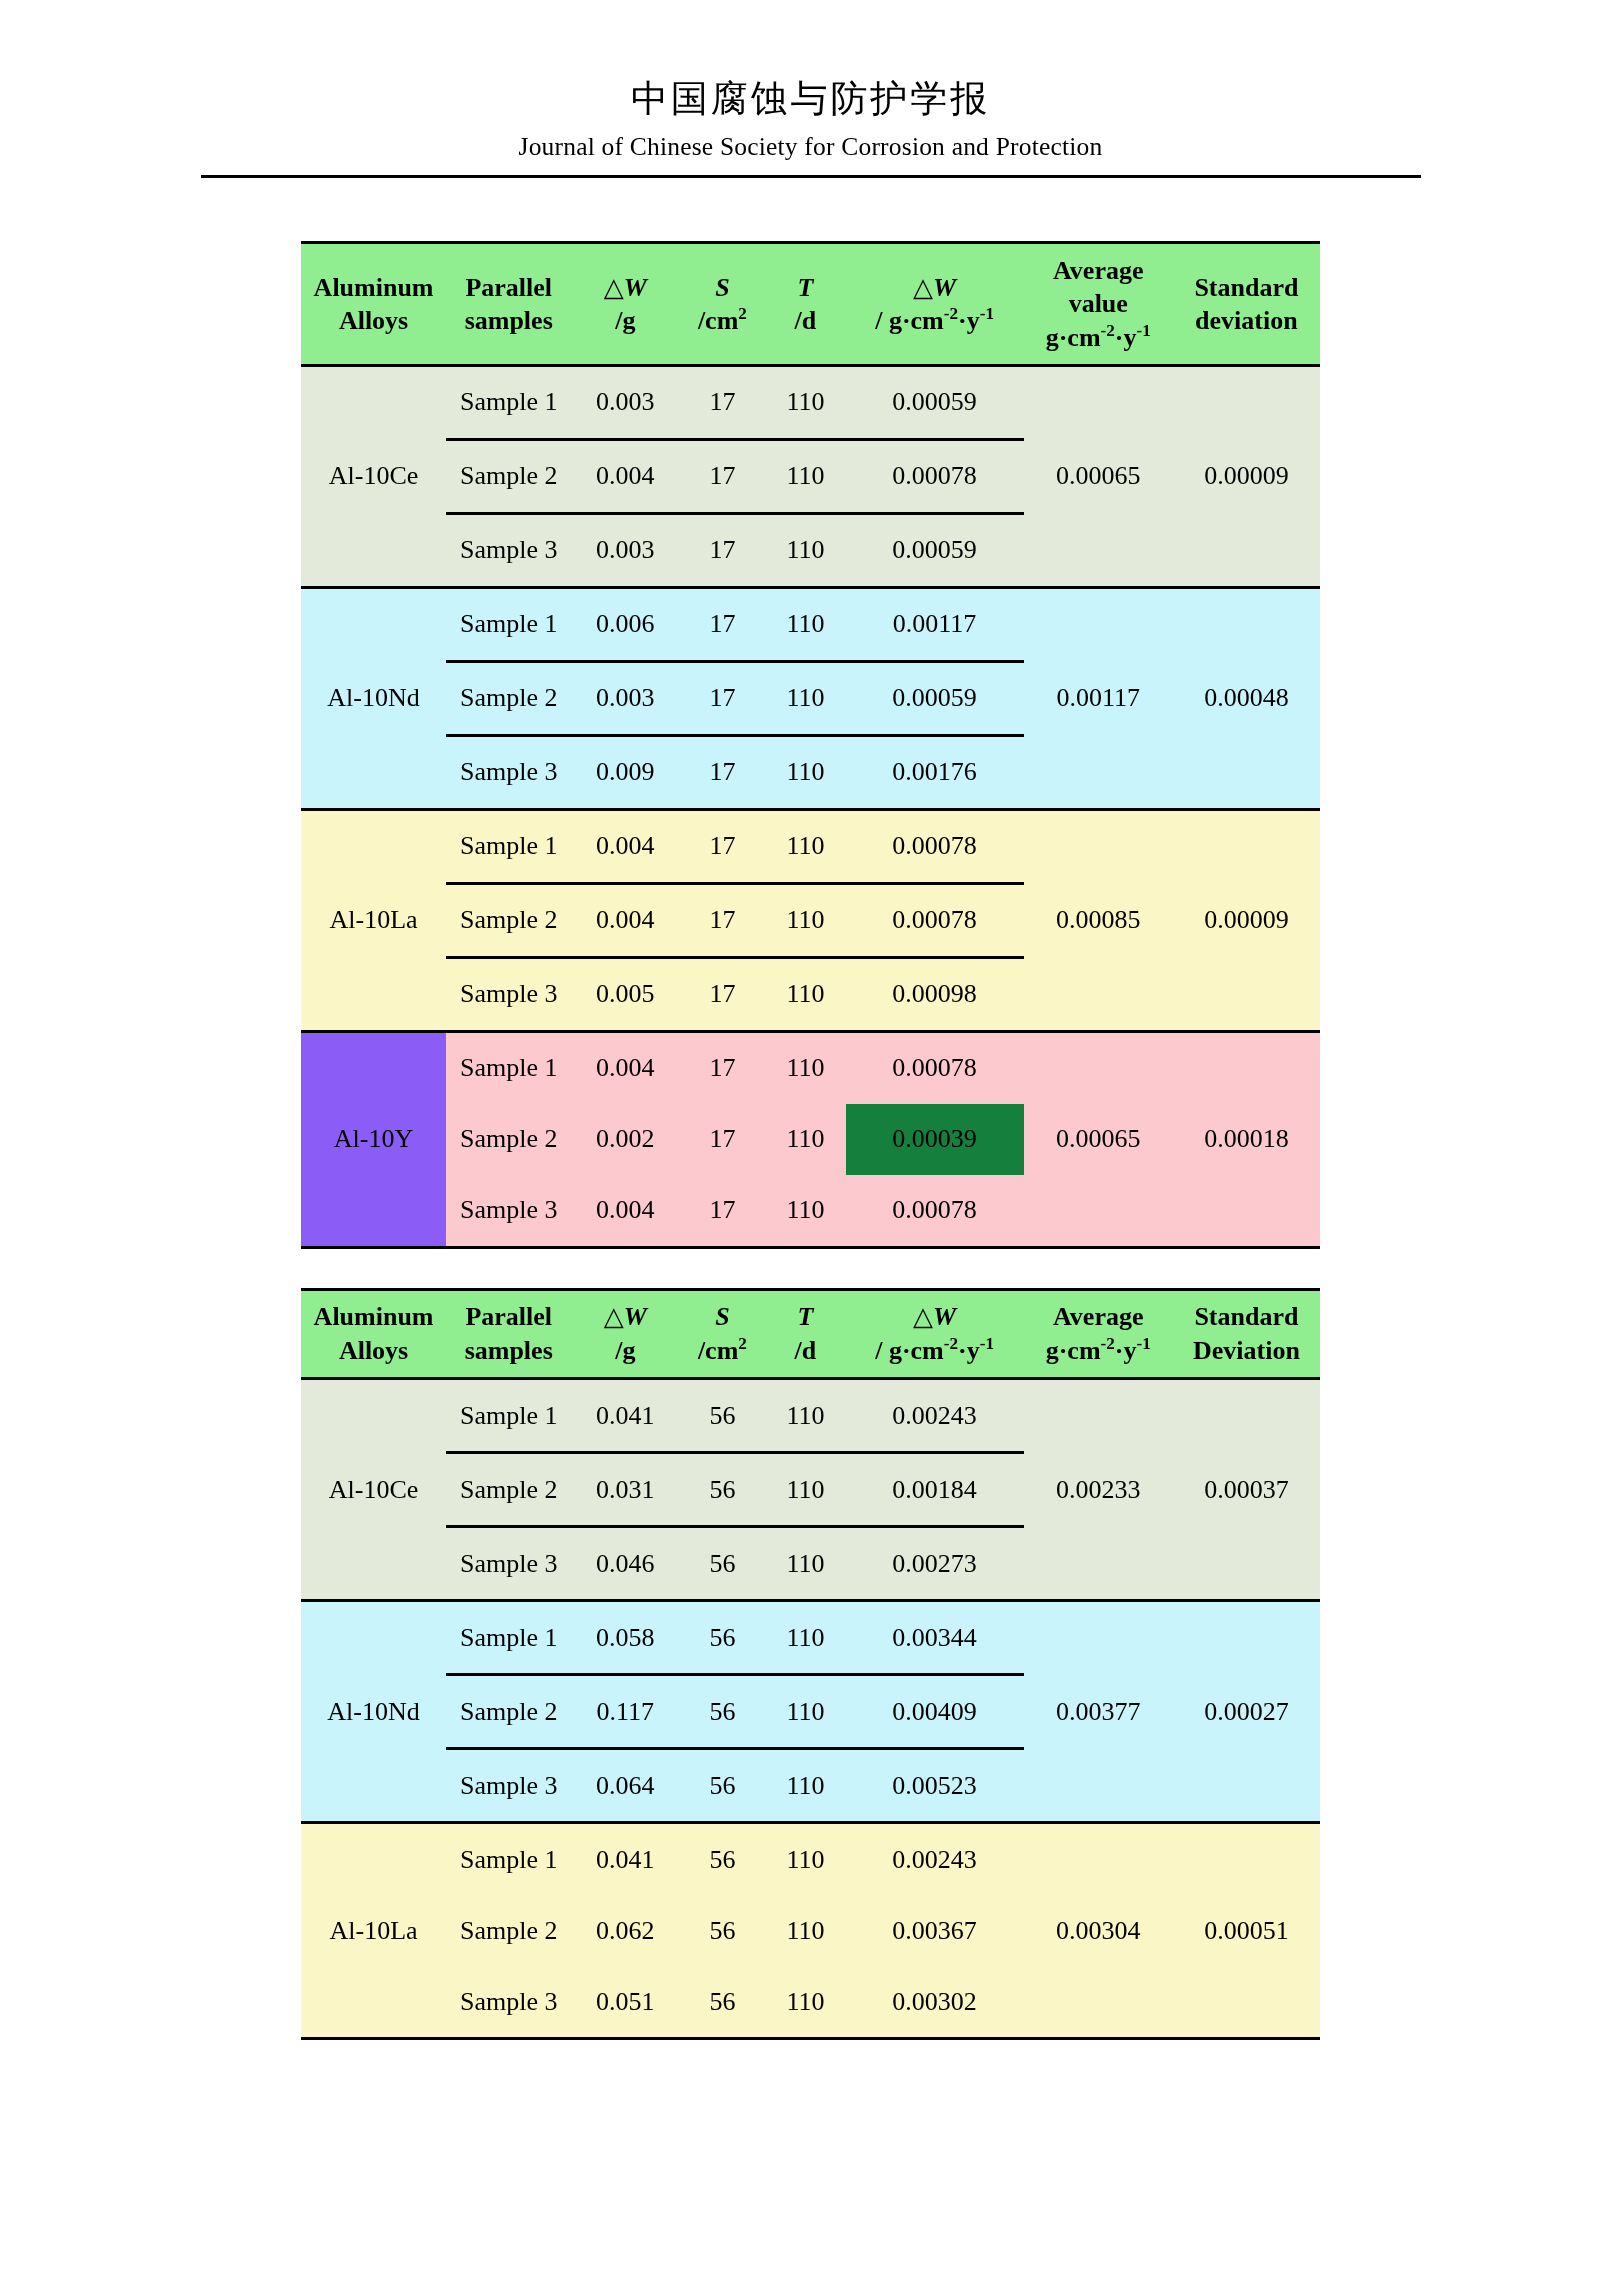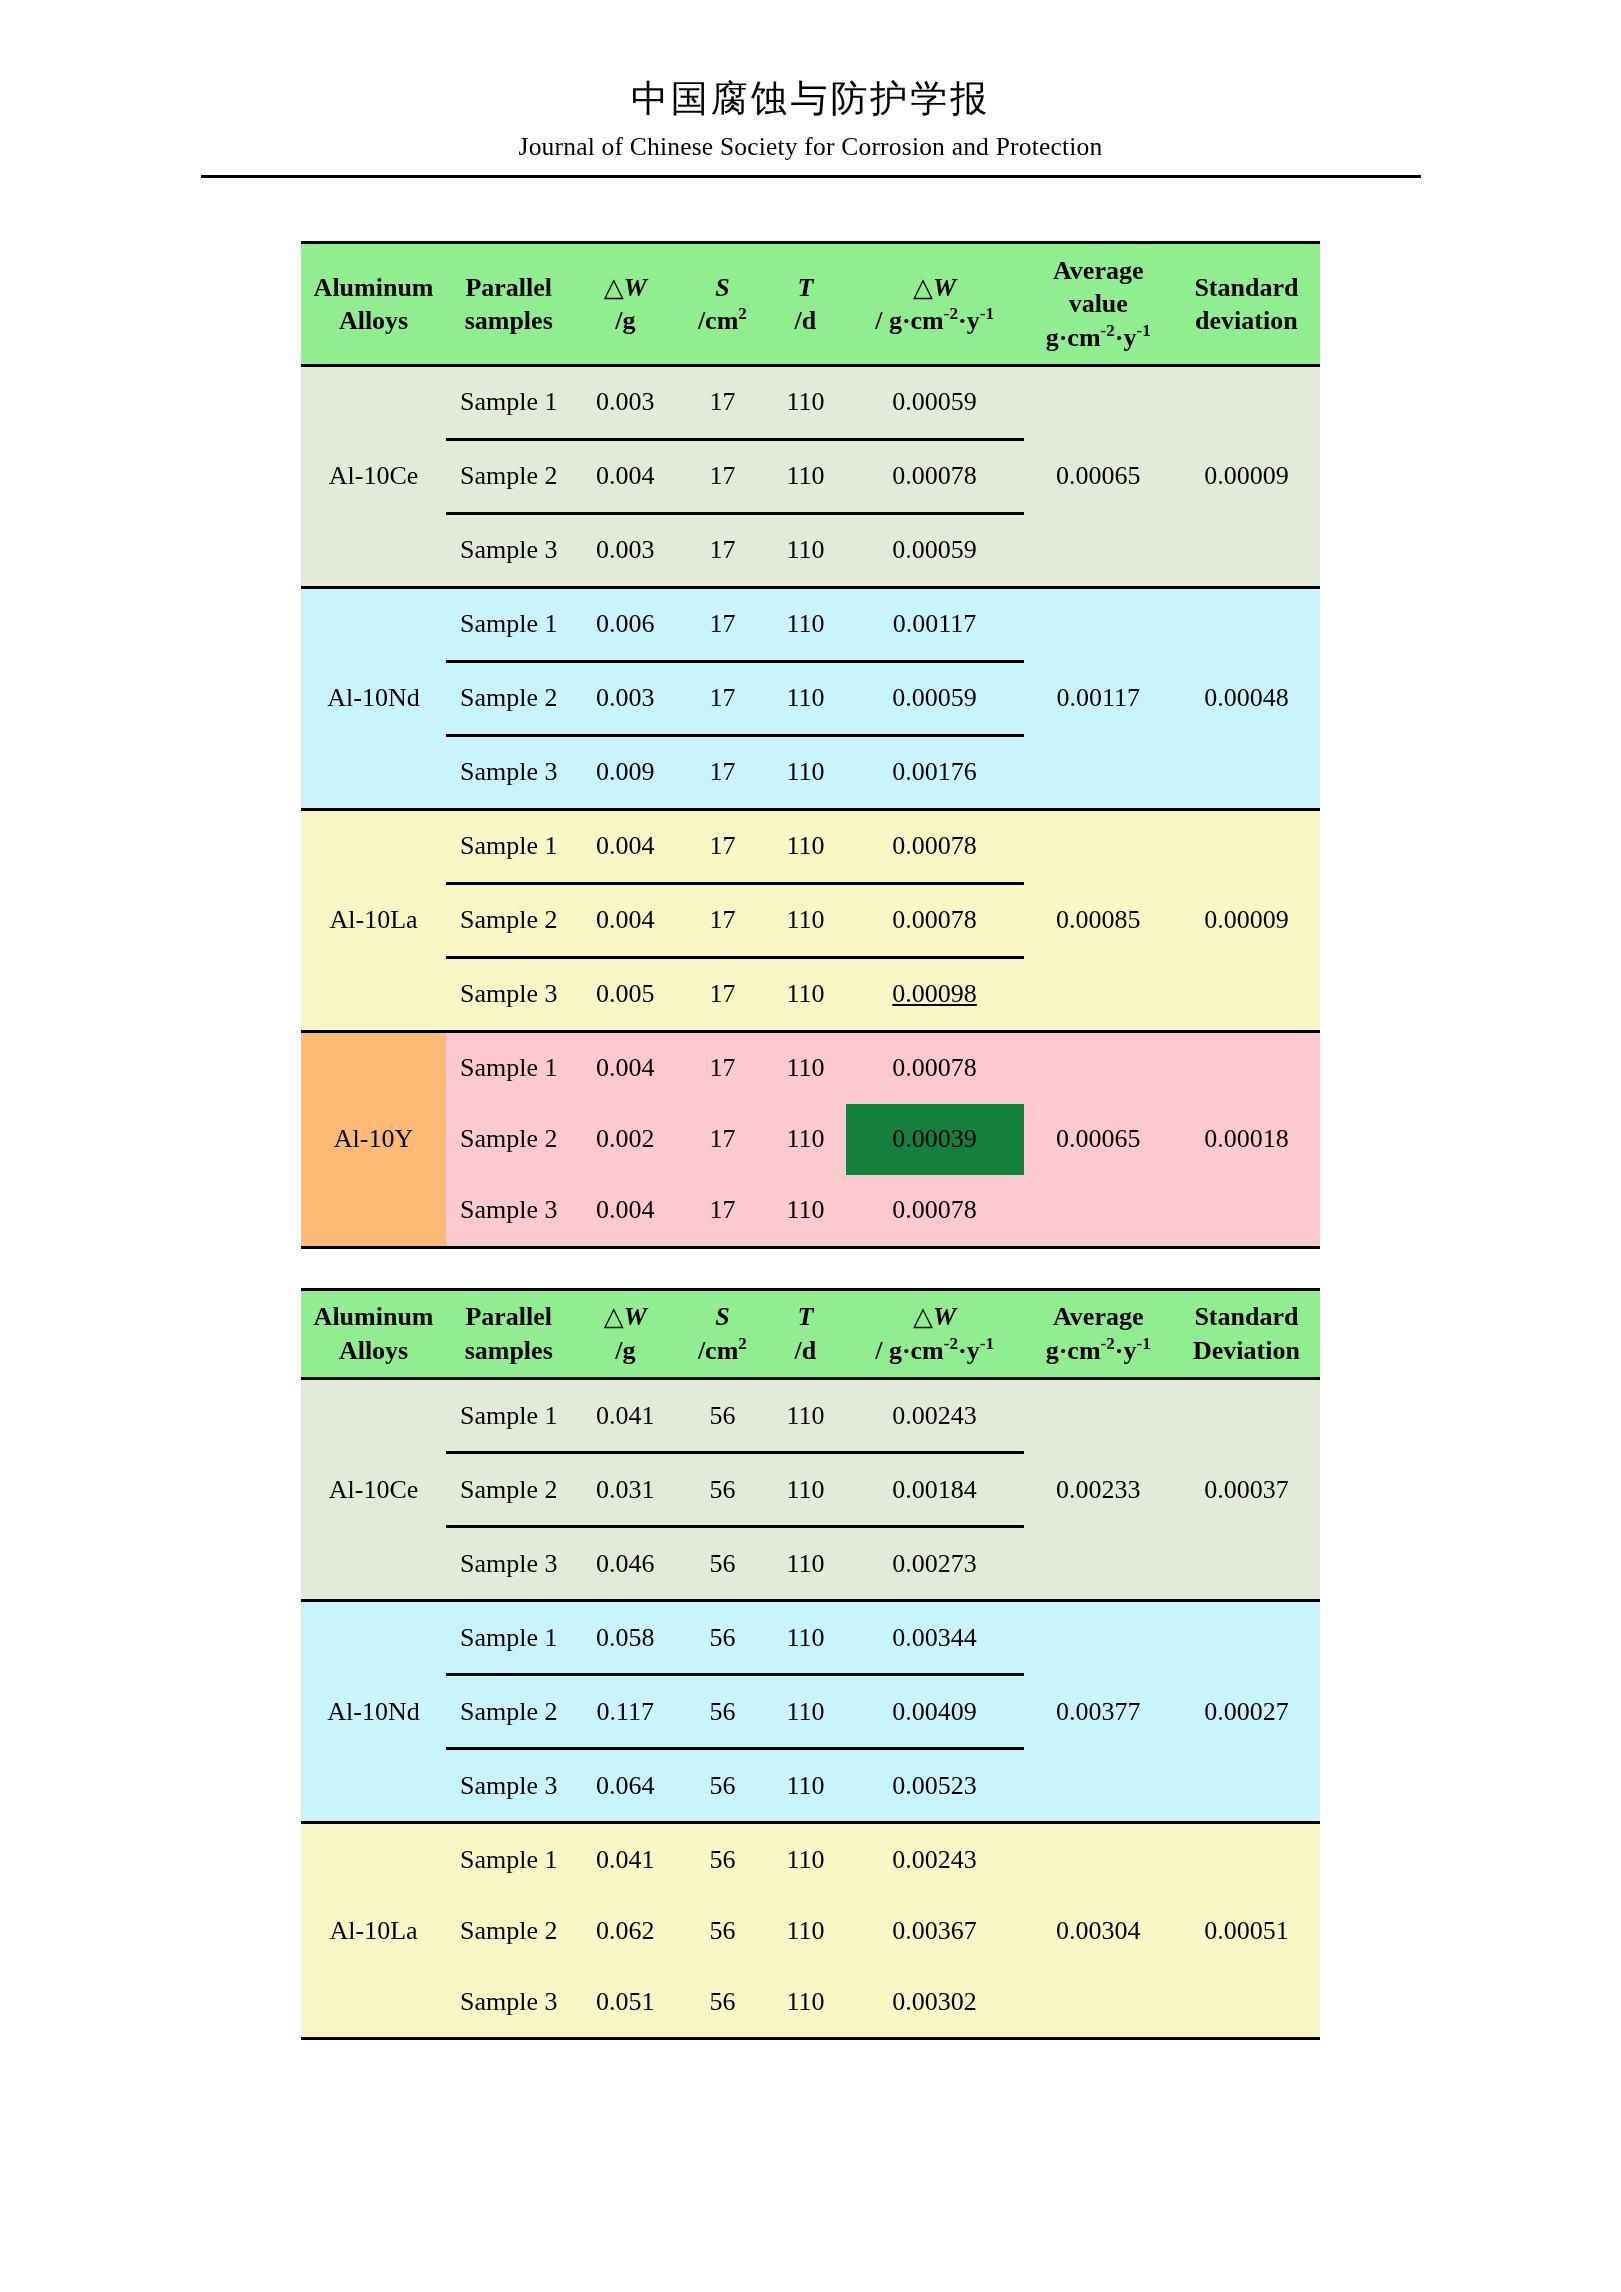--- a/index.html
+++ b/index.html
@@ -254,27 +254,27 @@
           <td class="c-la" style="background: rgb(251, 246, 198);">0.004</td>
           <td class="c-la" style="background: rgb(251, 246, 198);">17</td>
           <td class="c-la" style="background: rgb(251, 246, 198);">110</td>
           <td class="c-la" style="background: rgb(251, 246, 198);">0.00078</td>
         </tr>
         <tr>
           <td class="c-la" style="background: rgb(251, 246, 198);">Sample 3</td>
           <td class="c-la" style="background: rgb(251, 246, 198);">0.005</td>
           <td class="c-la" style="background: rgb(251, 246, 198);">17</td>
           <td class="c-la" style="background: rgb(251, 246, 198);">110</td>
-          <td class="c-la" style="background: rgb(251, 246, 198); text-decoration: underline;">0.00098</td>
+          <td class="c-la" style="background: rgb(251, 246, 198);">0.00098</td>
         </tr>
       </tbody>
 
       <tbody class="grp">
         <tr>
-          <td class="alloy-cell c-y" rowspan="3" style="background: #fdba74;">Al-10Y</td>
+          <td class="alloy-cell c-y" rowspan="3" style="background: #8b5cf6;">Al-10Y</td>
           <td class="c-y" style="background: rgb(252, 201, 207);">Sample 1</td>
           <td class="c-y" style="background: rgb(252, 201, 207);">0.004</td>
           <td class="c-y" style="background: rgb(252, 201, 207);">17</td>
           <td class="c-y" style="background: rgb(252, 201, 207);">110</td>
           <td class="c-y" style="background: rgb(252, 201, 207);">0.00078</td>
           <td class="c-y" rowspan="3" style="background: rgb(252, 201, 207);">0.00065</td>
           <td class="c-y" rowspan="3" style="background: rgb(252, 201, 207);">0.00018</td>
         </tr>
         <tr>
           <td class="c-y" style="background: rgb(252, 201, 207);">Sample 2</td>

